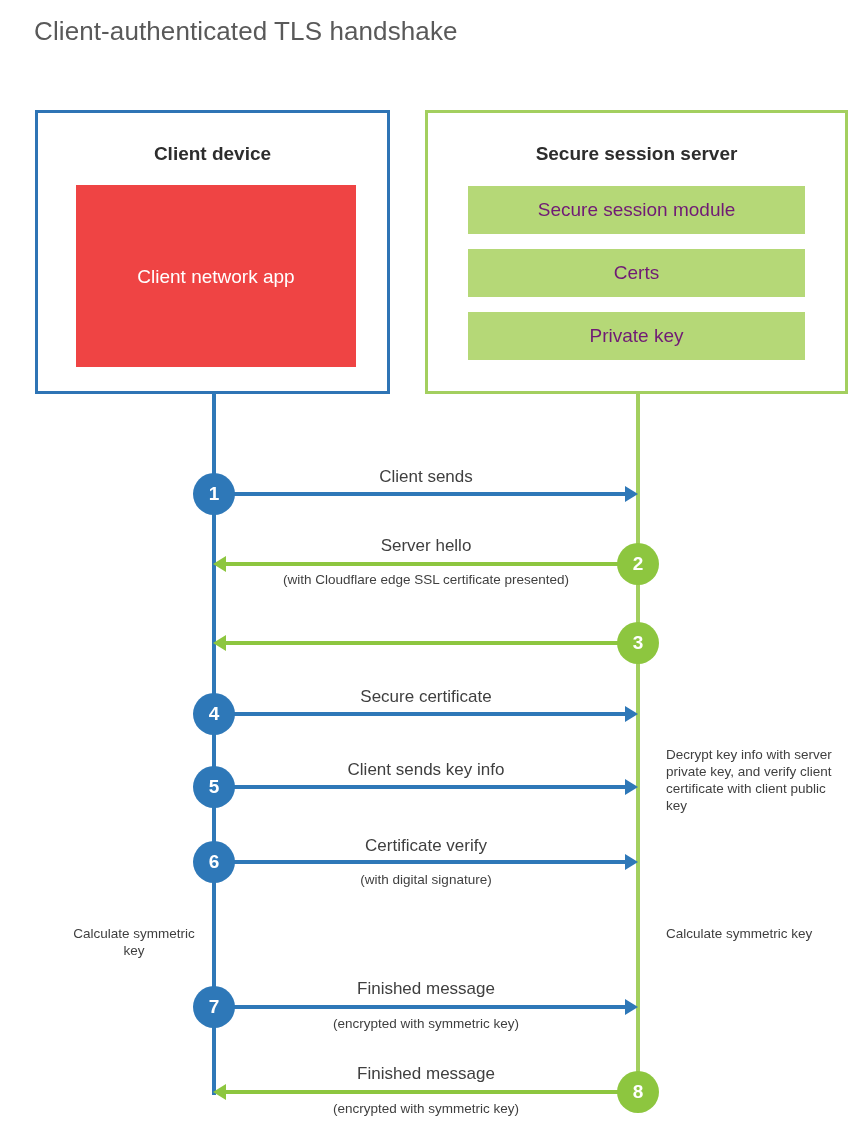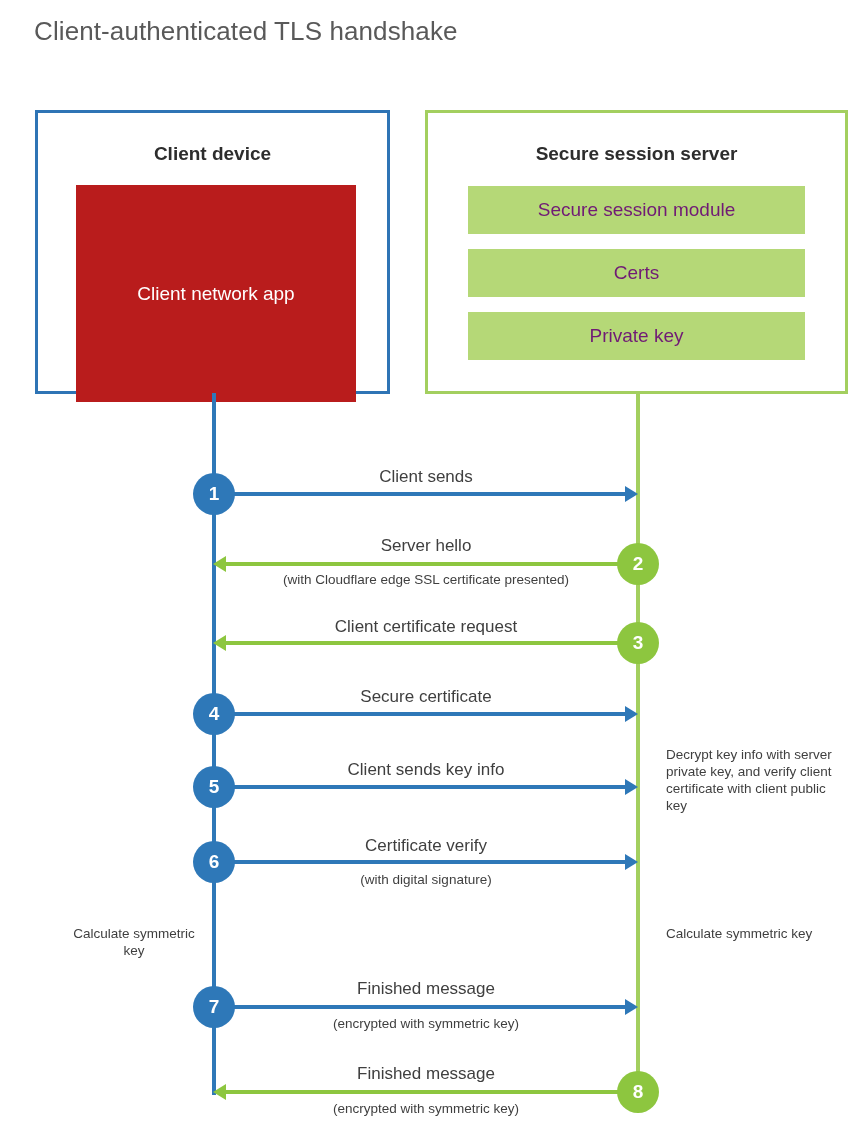--- a/index.html
+++ b/index.html
@@ -60,22 +60,22 @@
     text-align: center;
     font-size: 19px;
     font-weight: bold;
     color: #2d2d2d;
   }
   #client-app {
     position: absolute;
     left: 38px;
     top: 72px;
     width: 280px;
-    height: 217px;
-    background: #b91c1c;
+    height: 182px;
+    background: #ef4444;
     color: #ffffff;
     font-size: 19px;
     line-height: 25px;
     display: flex;
     align-items: center;
     justify-content: center;
     text-align: center;
   }
   .server-bar {
     position: absolute;
@@ -214,21 +214,20 @@
   <div class="msg-line blue" style="left:210px; top:492px; width:412px;"></div>
   <div class="arrow-head right blue" style="left:621px; top:486px;"></div>
   <div class="step-circle blue" style="left:189px; top:473px;">1</div>
 
   <div class="msg-label" style="left:210px; top:536px; width:424px;">Server hello</div>
   <div class="msg-line green" style="left:222px; top:562px; width:412px;"></div>
   <div class="arrow-head left green" style="left:209px; top:556px;"></div>
   <div class="msg-sublabel" style="left:210px; top:572px; width:424px;">(with Cloudflare edge SSL certificate presented)</div>
   <div class="step-circle green" style="left:613px; top:543px;">2</div>
 
-  <div class="msg-label" style="left:210px; top:617px; width:424px;">Client certificate request</div>
   <div class="msg-line green" style="left:222px; top:641px; width:412px;"></div>
   <div class="arrow-head left green" style="left:209px; top:635px;"></div>
   <div class="step-circle green" style="left:613px; top:622px;">3</div>
 
   <div class="msg-label" style="left:210px; top:687px; width:424px;">Secure certificate</div>
   <div class="msg-line blue" style="left:210px; top:712px; width:412px;"></div>
   <div class="arrow-head right blue" style="left:621px; top:706px;"></div>
   <div class="step-circle blue" style="left:189px; top:693px;">4</div>
 
   <div class="msg-label" style="left:210px; top:760px; width:424px;">Client sends key info</div>

